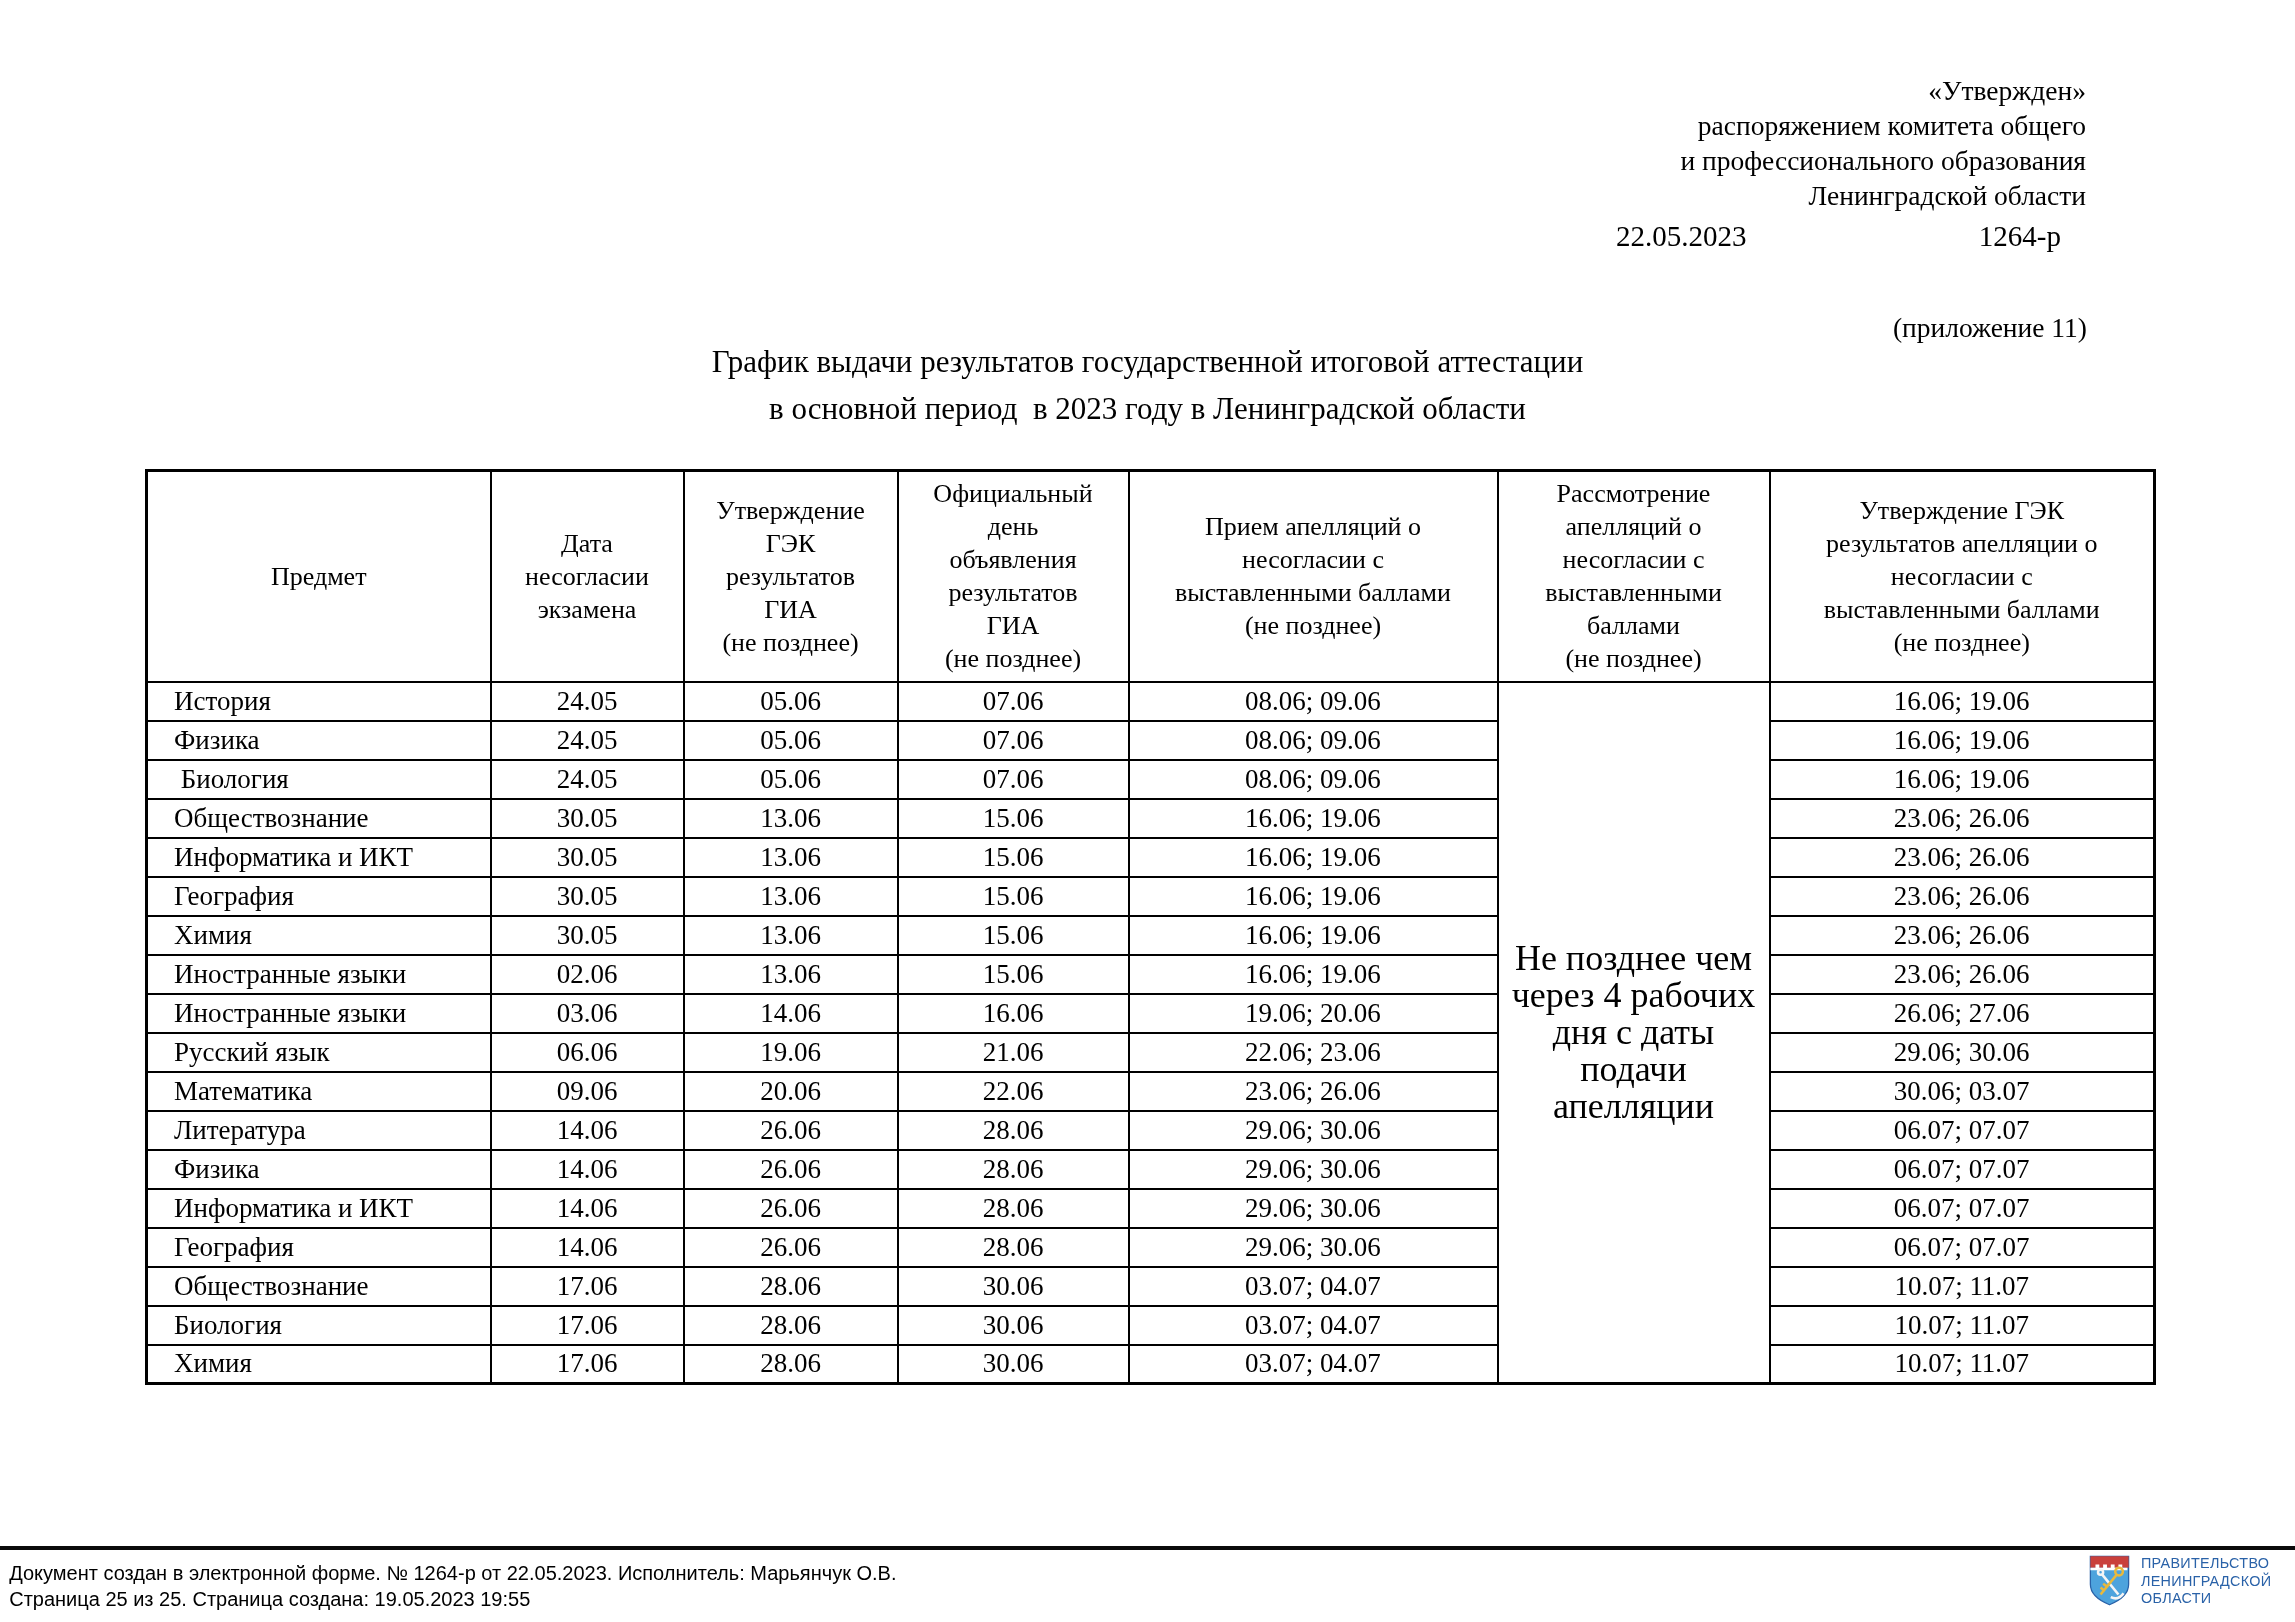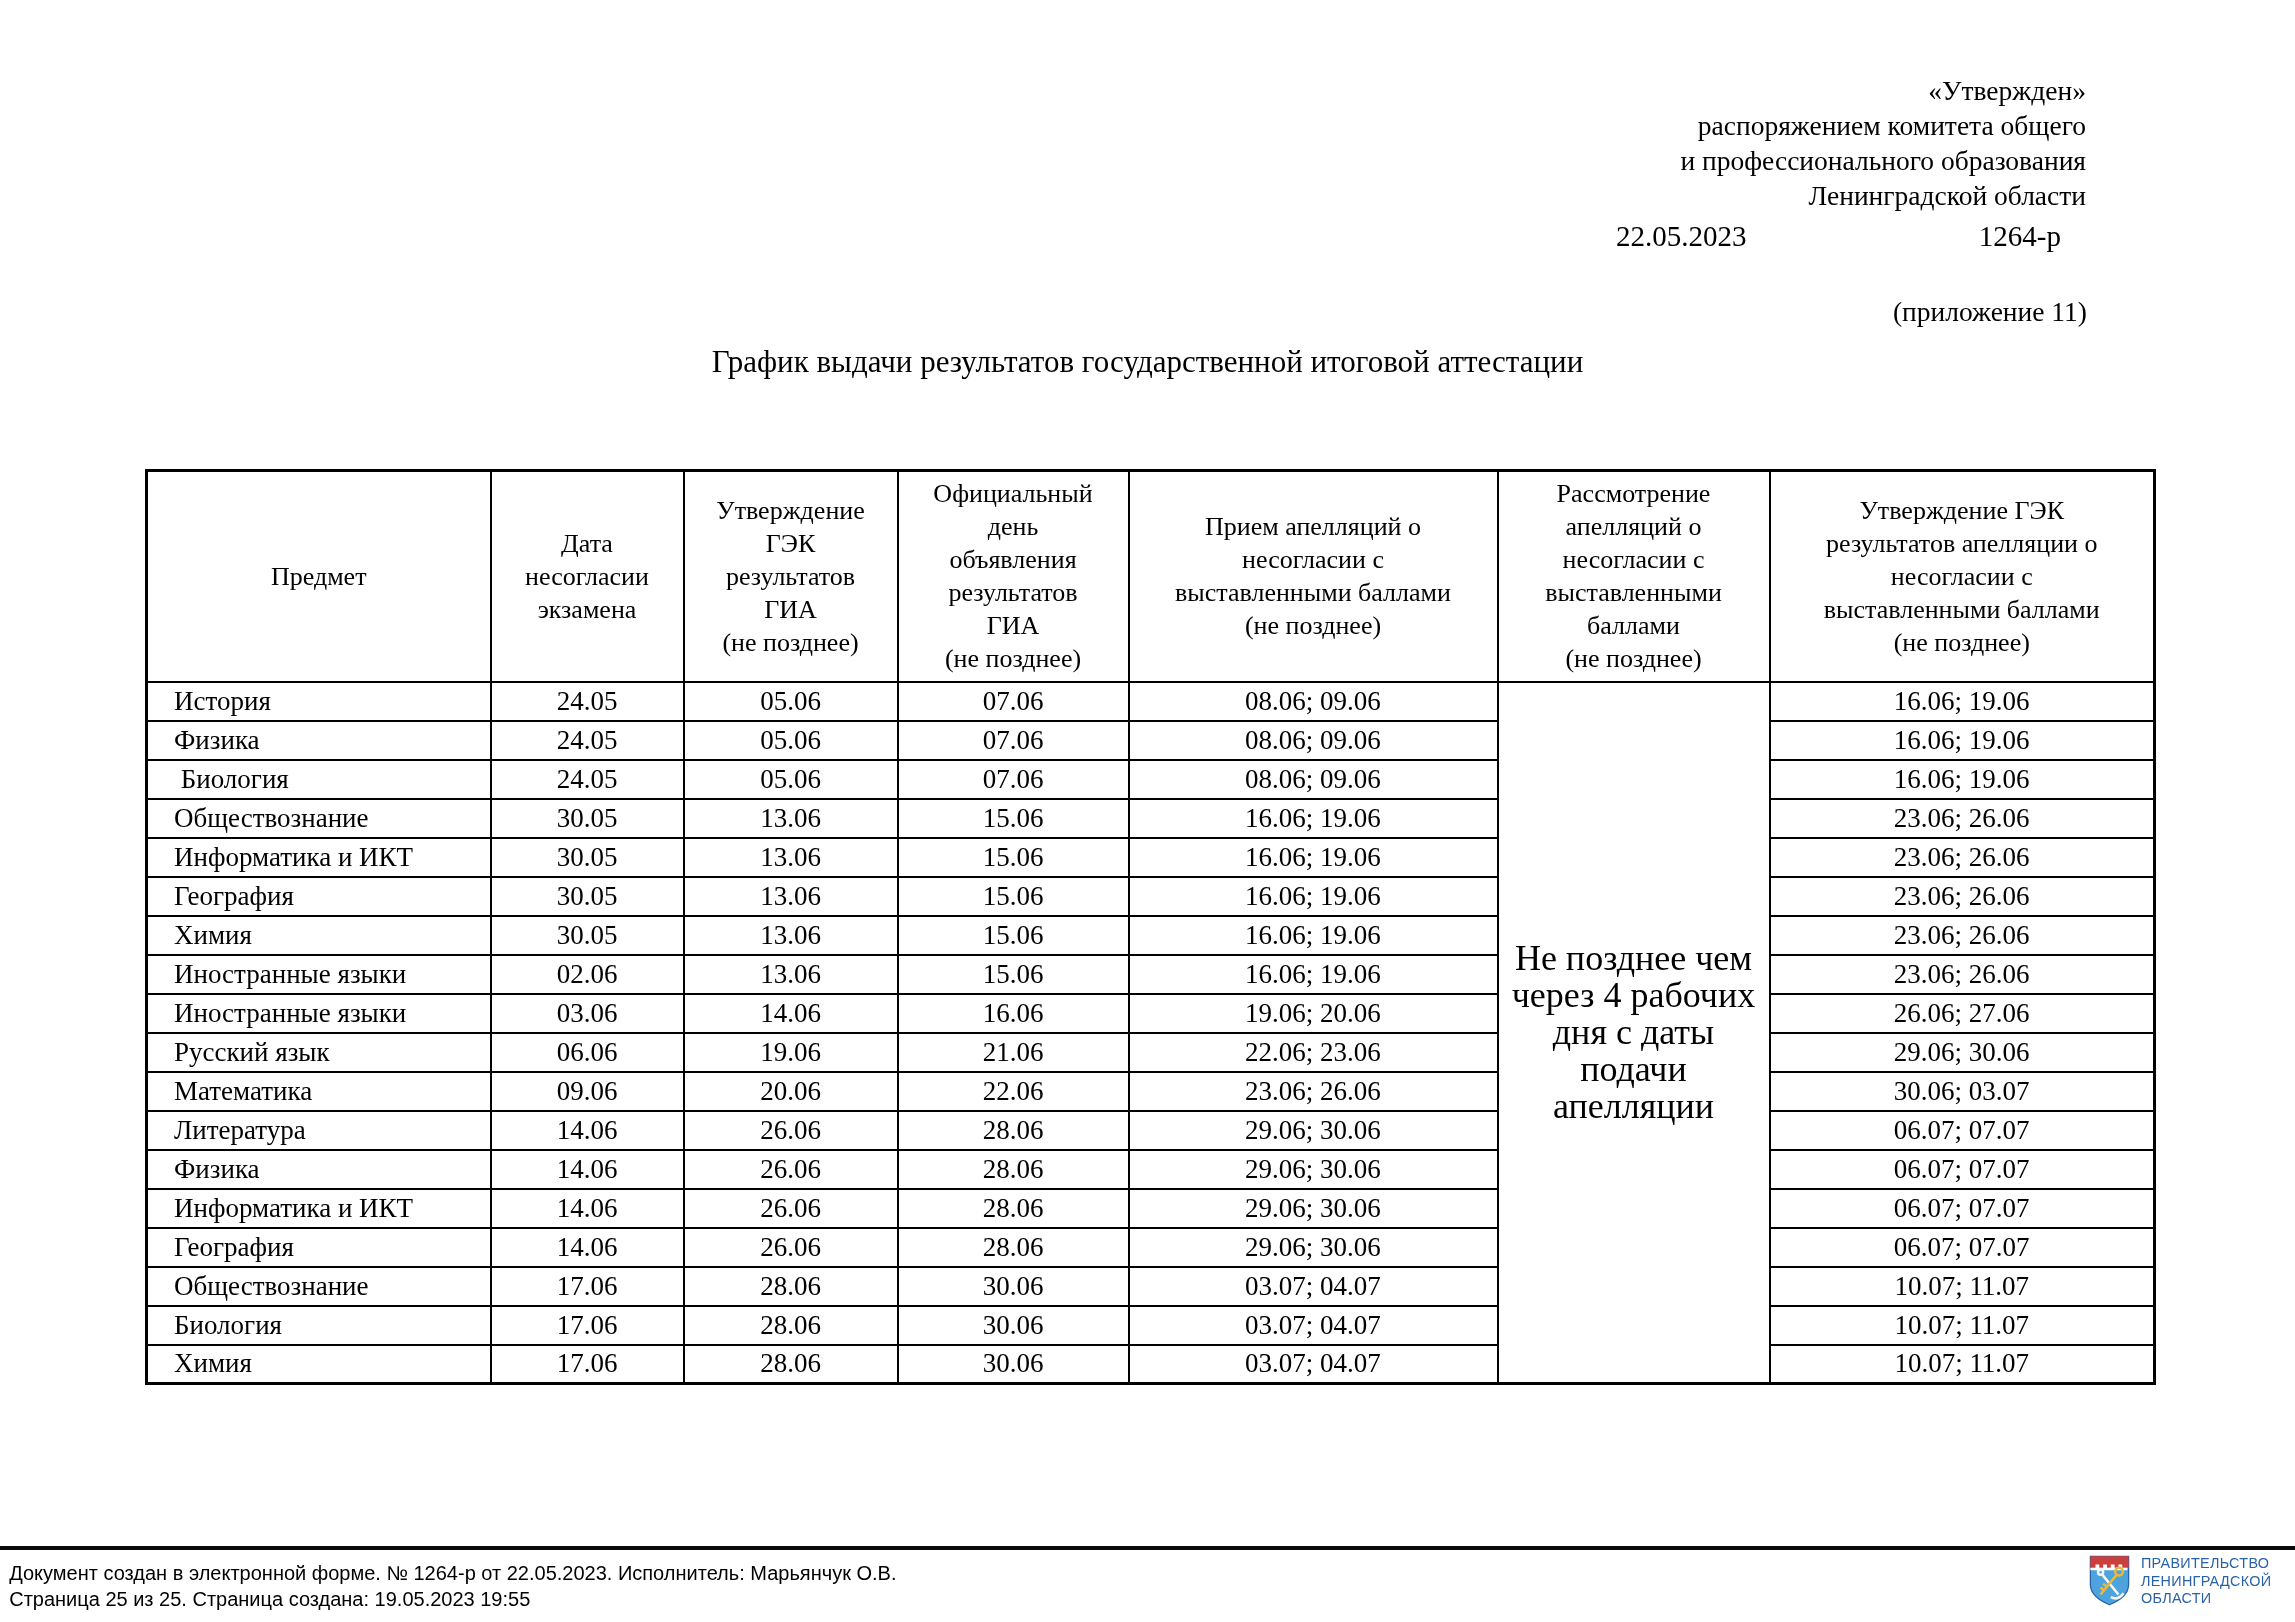--- a/index.html
+++ b/index.html
@@ -6,21 +6,21 @@
   .page {
     position:relative; width:2295px; height:1622px; background:#ffffff;
     font-family:"Liberation Serif","DejaVu Serif",serif; color:#000; overflow:hidden;
   }
 
   
   .approval { position:absolute; top:73px; right:209px; text-align:right;
               font-size:27.5px; line-height:35px; }
   .approval-date-line { position:absolute; top:220px; left:1616px; width:445px;
               display:flex; justify-content:space-between; font-size:29px;gap:7px; }
-  .annex { position:absolute; top:296px; right:208px; font-size:27.5px; }
+  .annex { position:absolute; top:312px; right:208px; font-size:27.5px; }
 
   
   .doc-title { position:absolute; top:338px; left:0; width:100%; text-align:center;
                font-weight:normal; font-size:31px; line-height:47px; }
 
   
   table.results { position:absolute; left:145px; top:469px; width:2008px;
                   border-collapse:collapse; table-layout:fixed;
                   border:3.3px solid #000; font-size:27px; }
   table.results th, table.results td { border:2px solid #000; padding:0 3.9px;
@@ -55,20 +55,21 @@
 
   <div class="approval-date-line">
     <span>22.05.2023</span>
     <span>1264-р</span>
   </div>
 
   <div class="annex">(приложение 11)</div>
 
   <div class="doc-title">
     <div>График выдачи результатов государственной итоговой аттестации</div>
+    <div>в основной период&nbsp; в 2023 году в Ленинградской области</div>
   </div>
 
   <table class="results">
     <colgroup>
       <col style="width:344px">
         <col style="width:193px">
         <col style="width:214px">
       <col style="width:231px">
         <col style="width:369px">
         <col style="width:272px">

